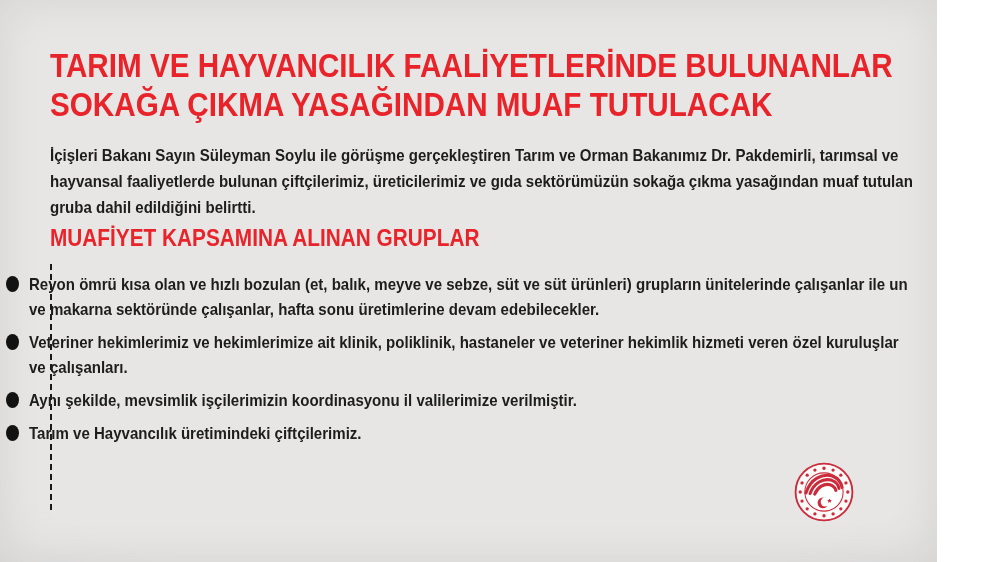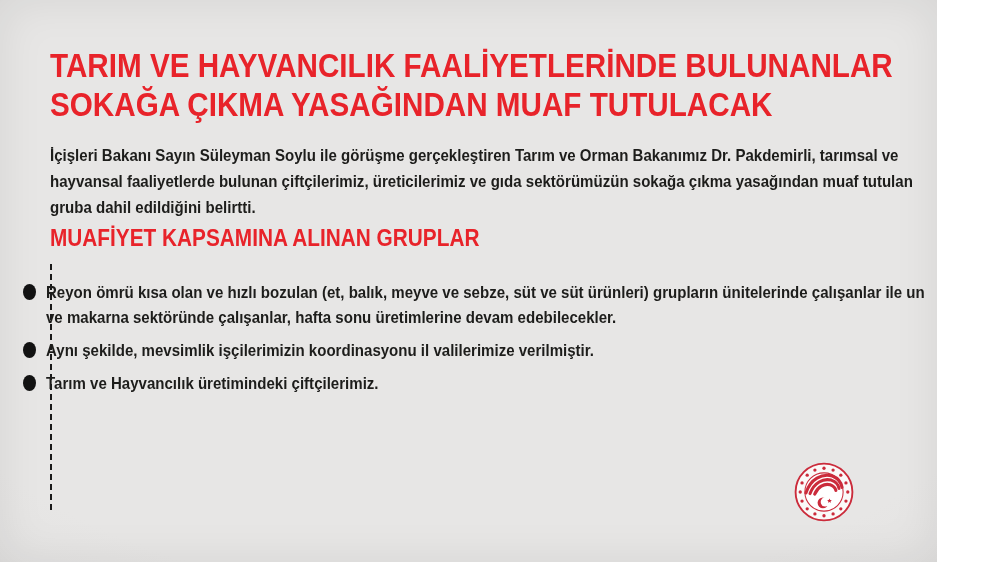--- a/index.html
+++ b/index.html
@@ -59,21 +59,21 @@
   }
 
   .timeline { position: absolute; left: 0; top: 272px; width: 1000px; }
   .dash-line {
     position: absolute;
     left: 50px;
     top: -8px;
     height: 246px;
     border-left: 2.5px dashed #1a1a1a;
   }
-  .bullets { list-style: none; margin: 8px; padding: 0 0 0 38px; }
+  .bullets { list-style: none; margin: 0; padding: 0 0 0 29px; }
   .bullets li { position: relative; margin-bottom: 8px; }
   .dot {
     position: absolute;
     left: -23px;
     top: 4px;
     width: 13px;
     height: 16px;
     border-radius: 50%;
     background: #121212;
   }
@@ -117,20 +117,24 @@
 
   <div class="timeline">
     <div class="dash-line"></div>
     <ul class="bullets">
       <li>
         <span class="dot"></span>
         <div class="btext condensed">Reyon ömrü kısa olan ve hızlı bozulan (et, balık, meyve ve sebze, süt ve süt ürünleri) grupların ünitelerinde çalışanlar ile un ve makarna sektöründe çalışanlar, hafta sonu üretimlerine devam edebilecekler.</div>
       </li>
       <li>
         <span class="dot"></span>
+        <div class="btext condensed">Veteriner hekimlerimiz ve hekimlerimize ait klinik, poliklinik, hastaneler ve veteriner hekimlik hizmeti veren özel kuruluşlar ve çalışanları.</div>
+      </li>
+      <li>
+        <span class="dot"></span>
         <div class="btext condensed">Aynı şekilde, mevsimlik işçilerimizin koordinasyonu il valilerimize verilmiştir.</div>
       </li>
       <li>
         <span class="dot"></span>
         <div class="btext condensed">Tarım ve Hayvancılık üretimindeki çiftçilerimiz.</div>
       </li>
     </ul>
   </div>
 
   <div class="logo">

